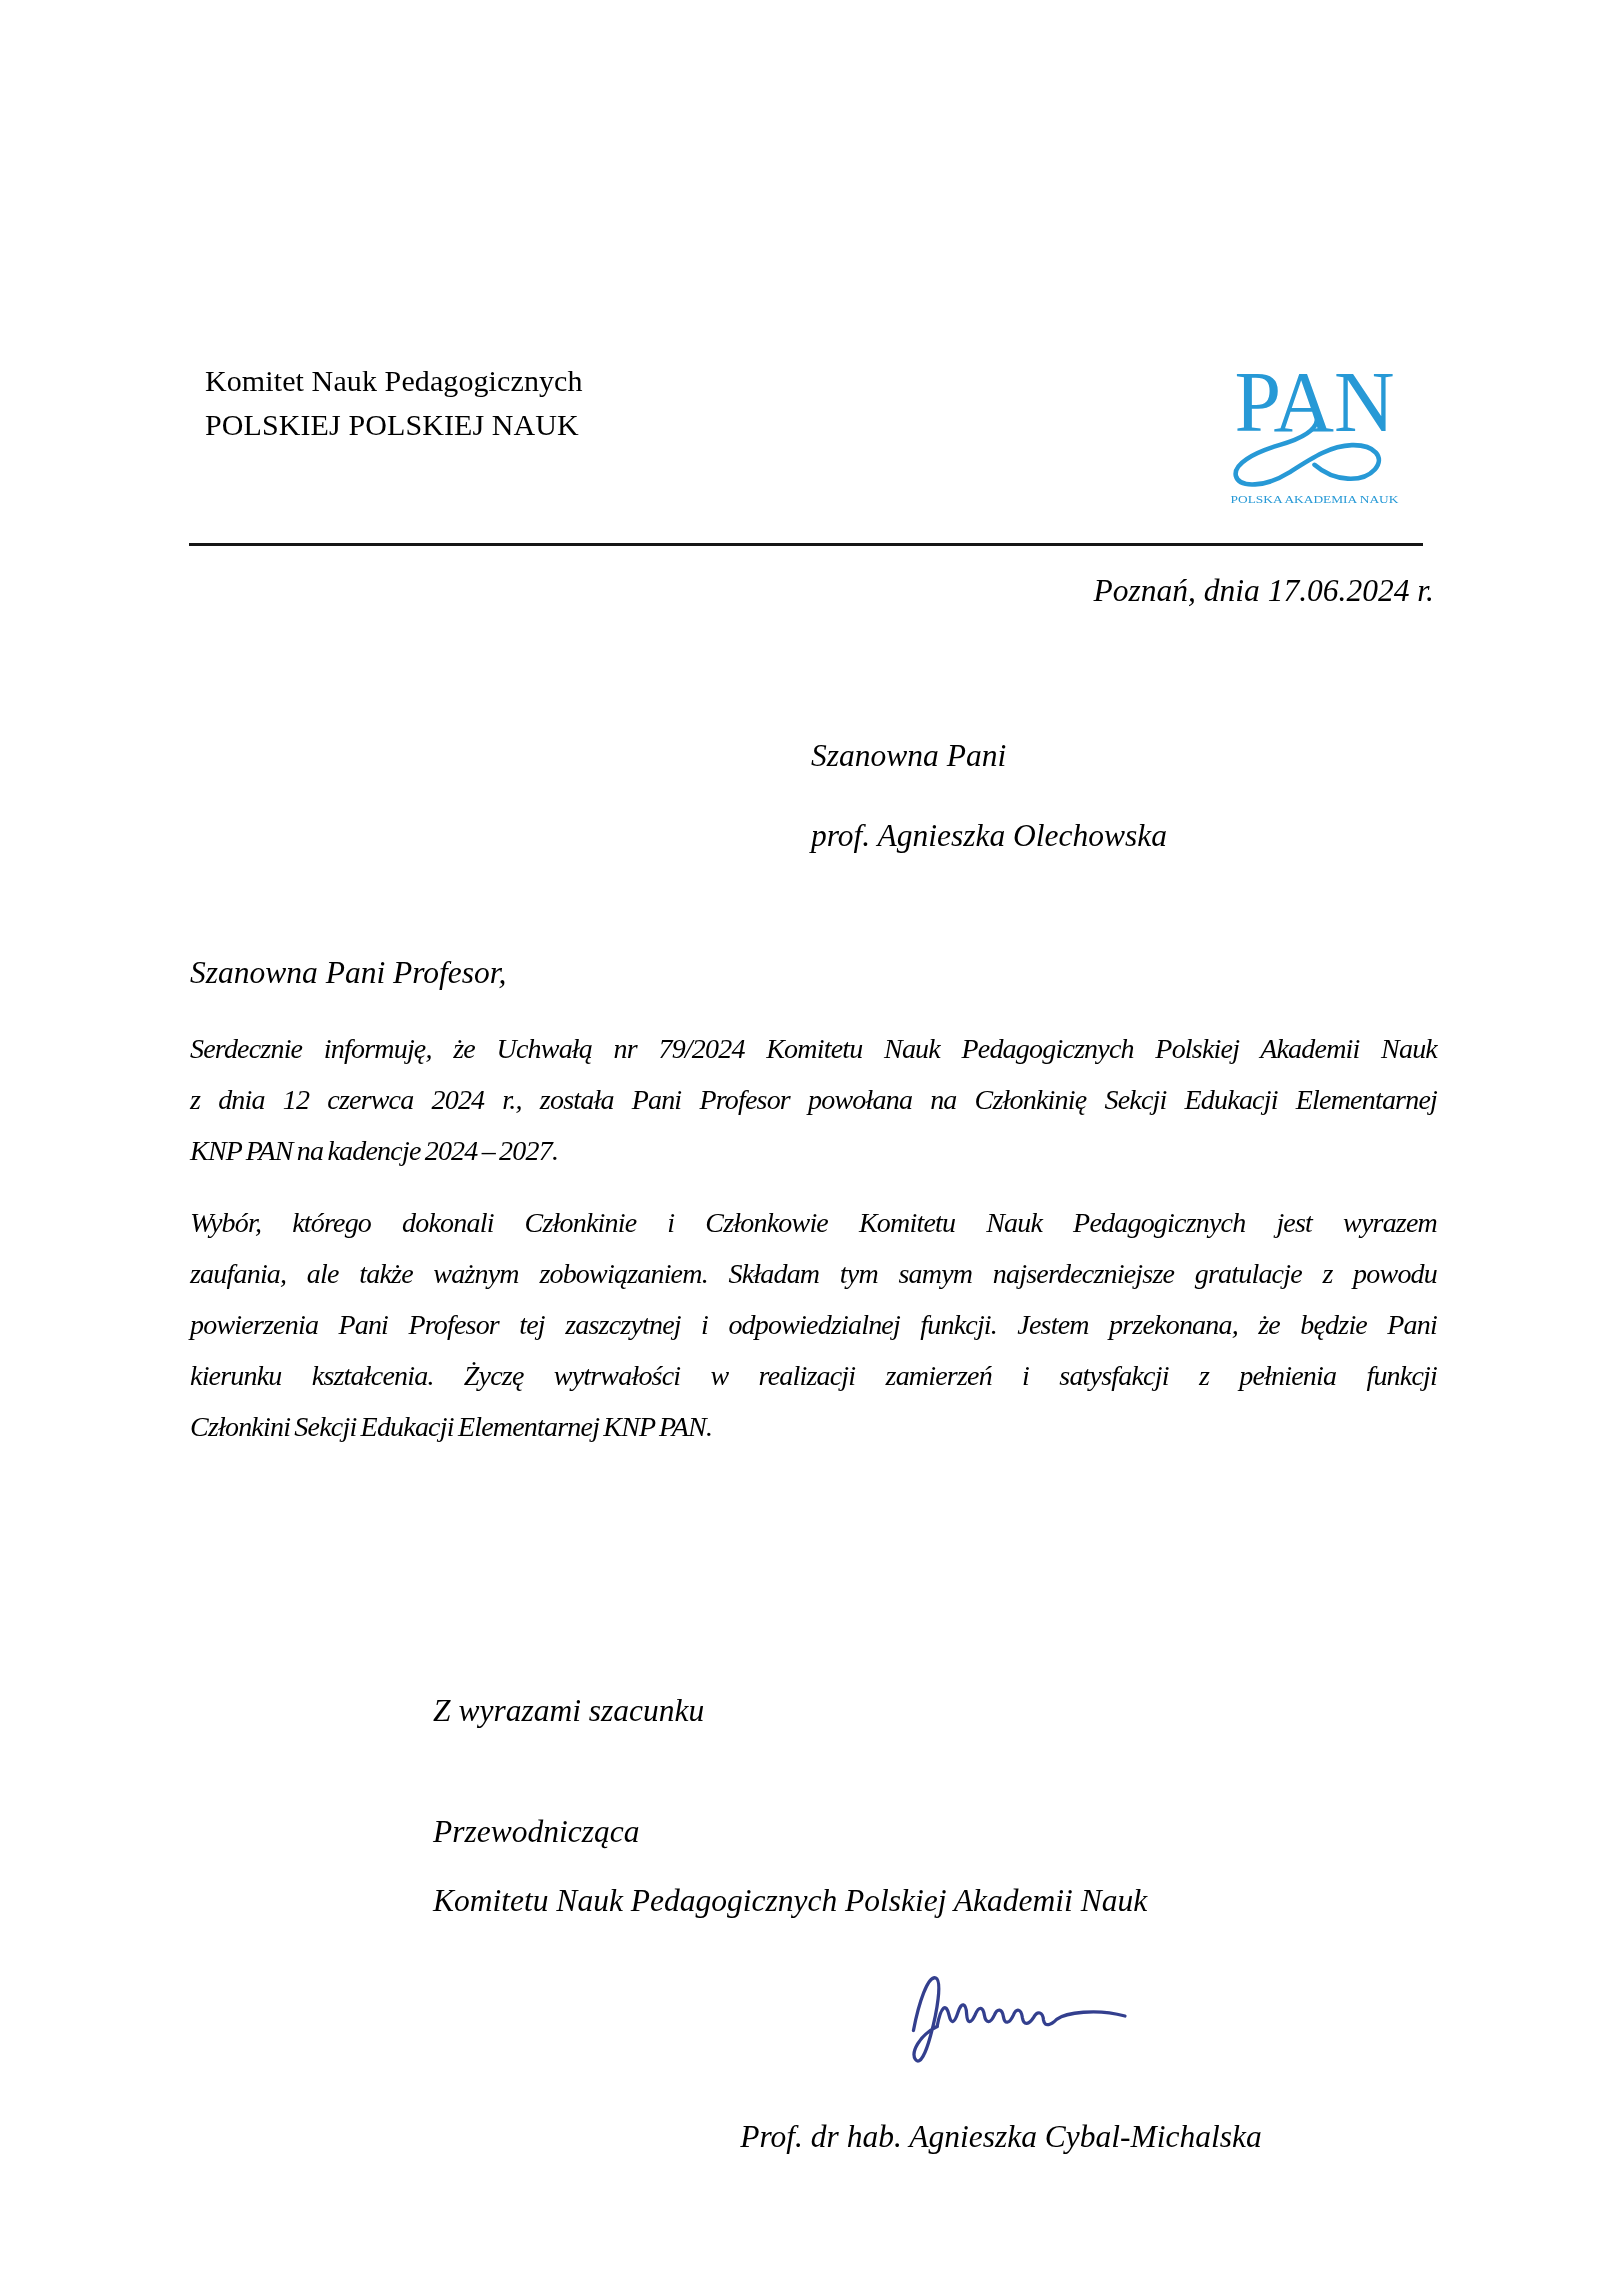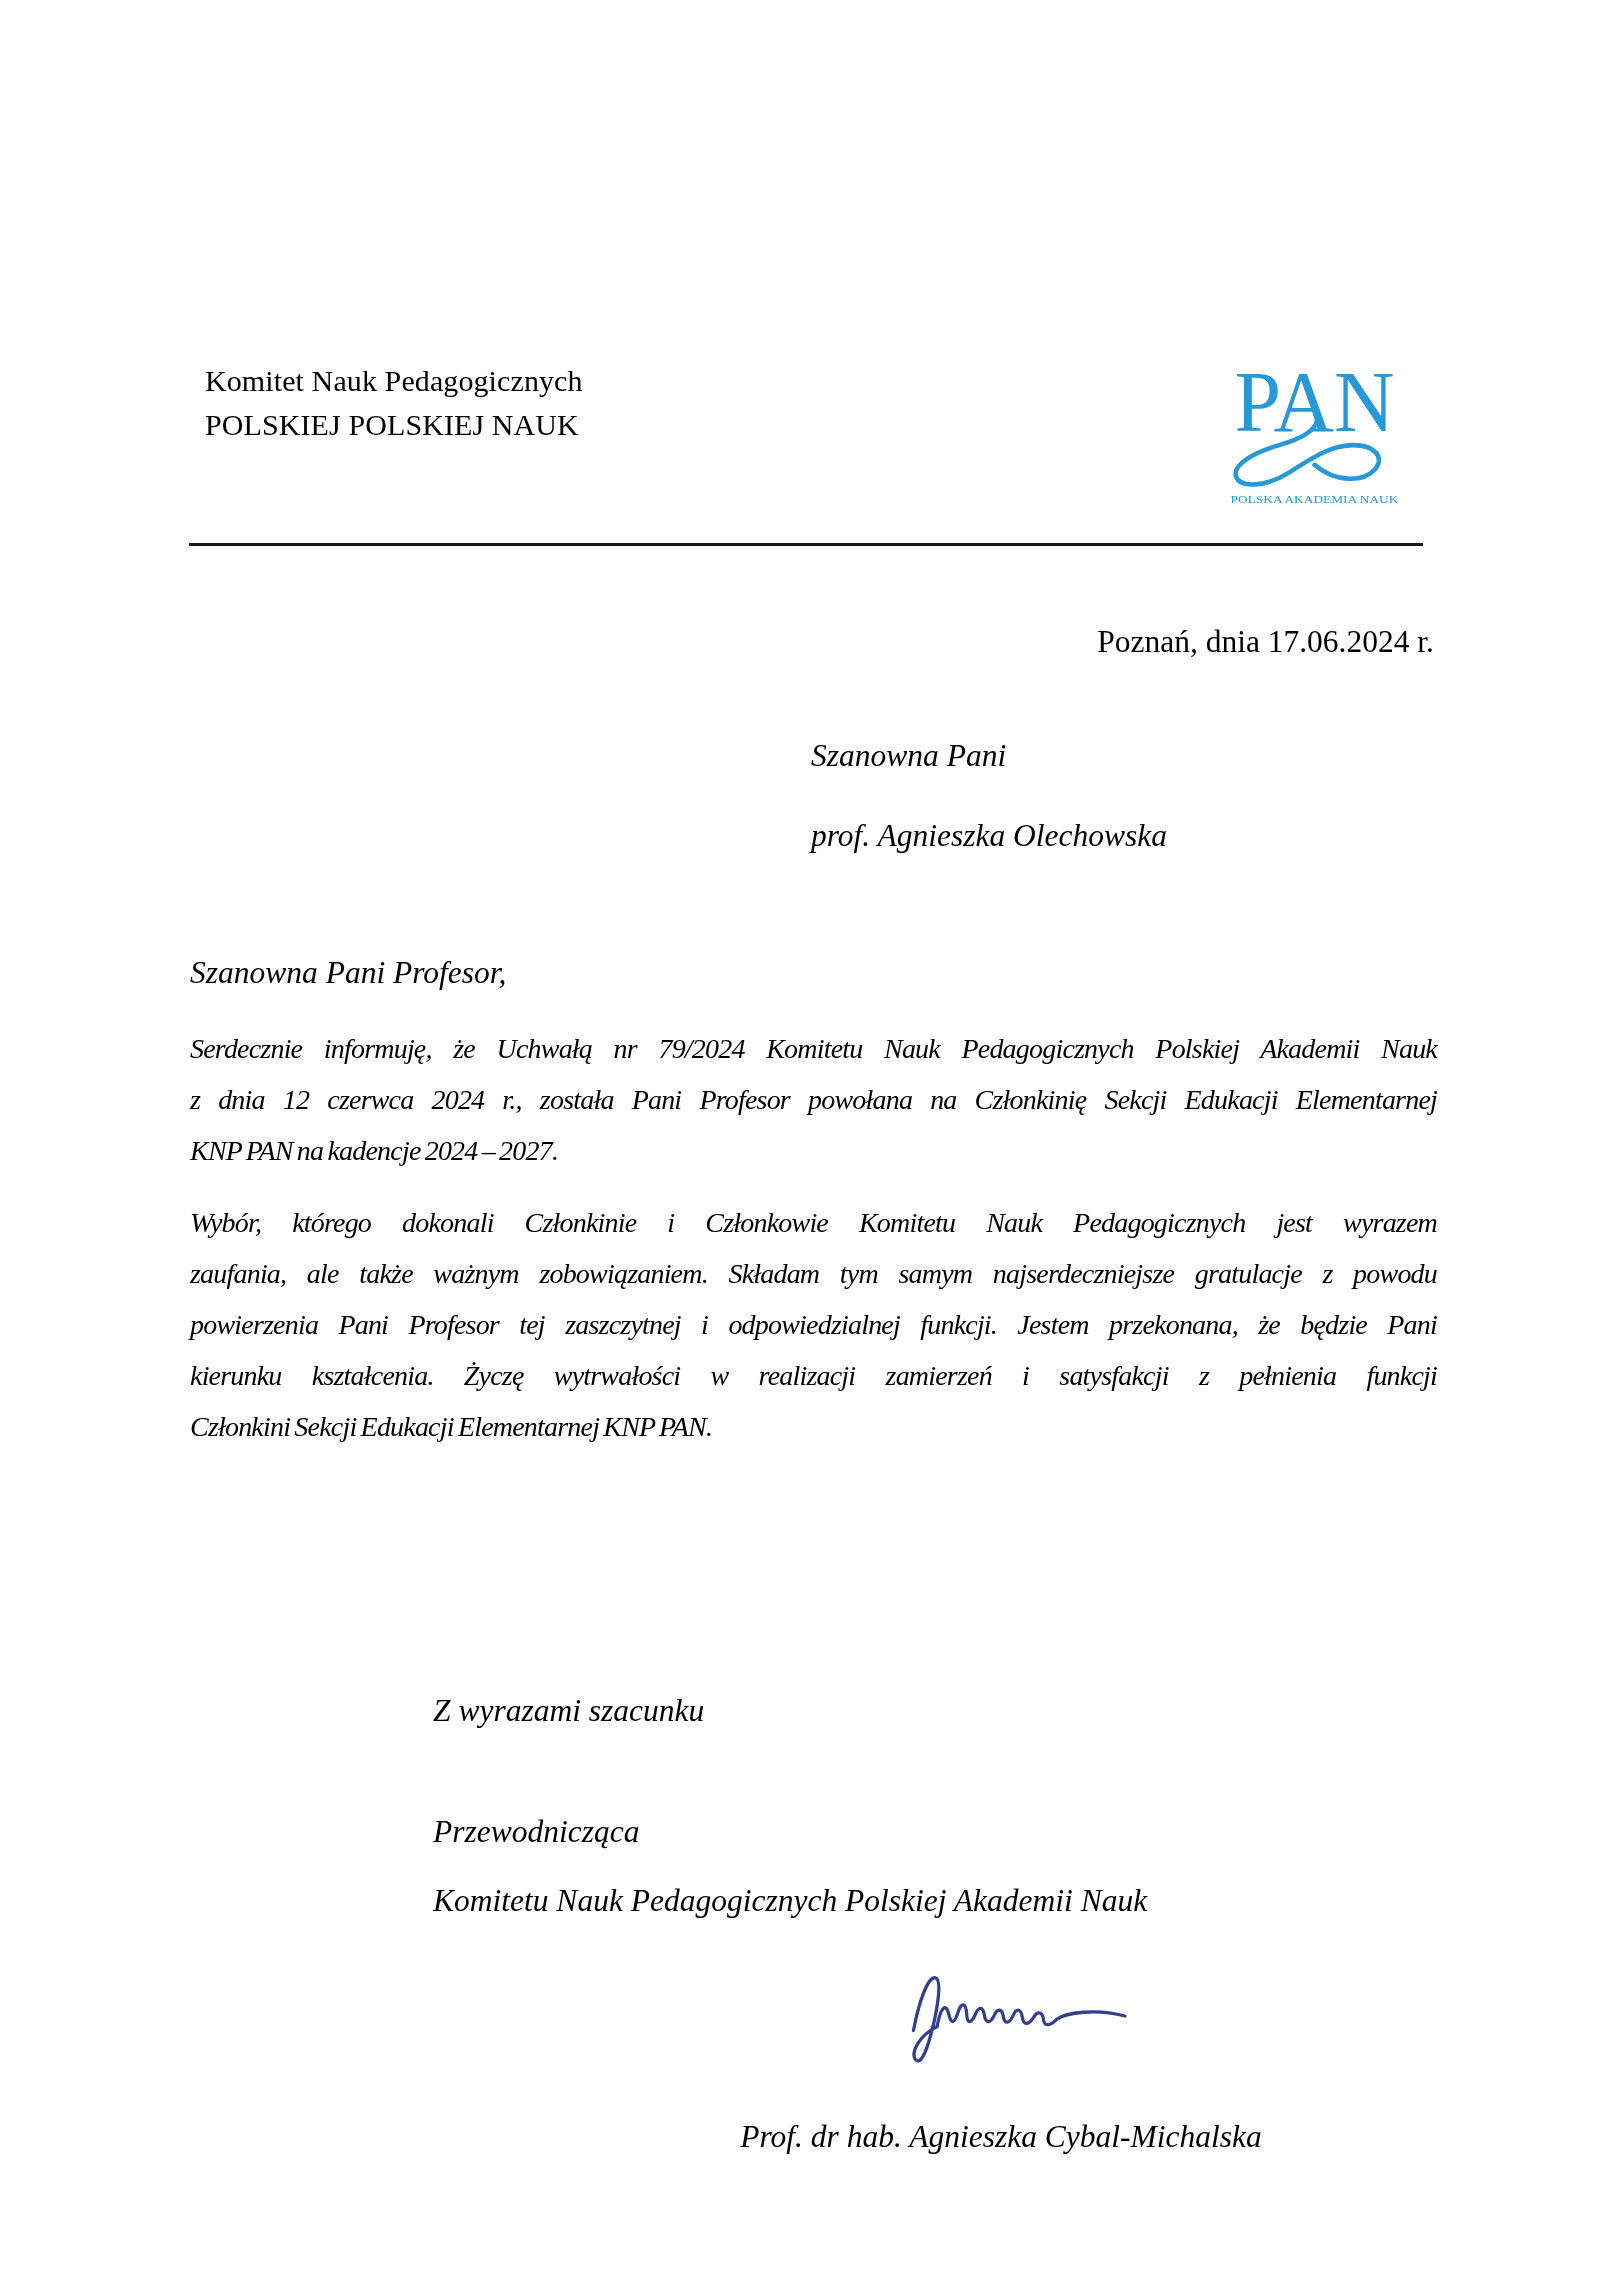--- a/index.html
+++ b/index.html
@@ -20,22 +20,22 @@
 
   .logo { position: absolute; left: 1216px; top: 331px; }
   .logo text { font-family: "Liberation Serif", "DejaVu Serif", serif; }
 
   .rule {
     position: absolute; left: 189px; top: 516px;
     width: 1234px; height: 3.3px; background: #161616;
   }
 
   .dateline {
-    position: absolute; left: 190px; top: 595px; width: 1244px;
-    text-align: right; font-size: 31.5px; line-height: 39px;
+    position: absolute; left: 190px; top: 544px; width: 1244px;
+    text-align: right; font-style: italic; font-size: 31.5px; line-height: 39px;
     white-space: nowrap;
   }
 
   .addr {
     position: absolute; left: 811px; top: 710px;
     font-style: italic; font-size: 31.5px; line-height: 37px; white-space: nowrap;
   }
   .addr .l2 { margin-top: 43px; }
 
   .salut {

